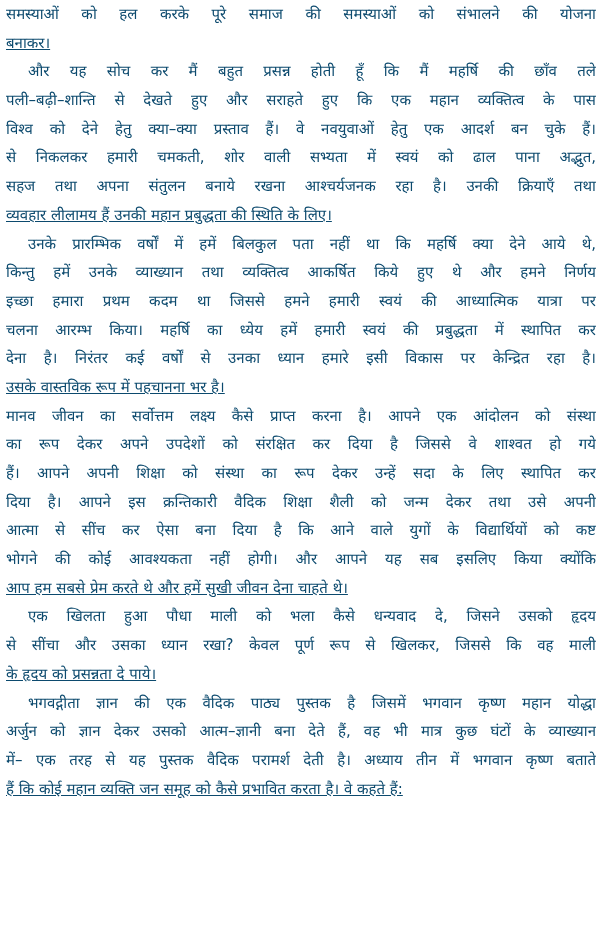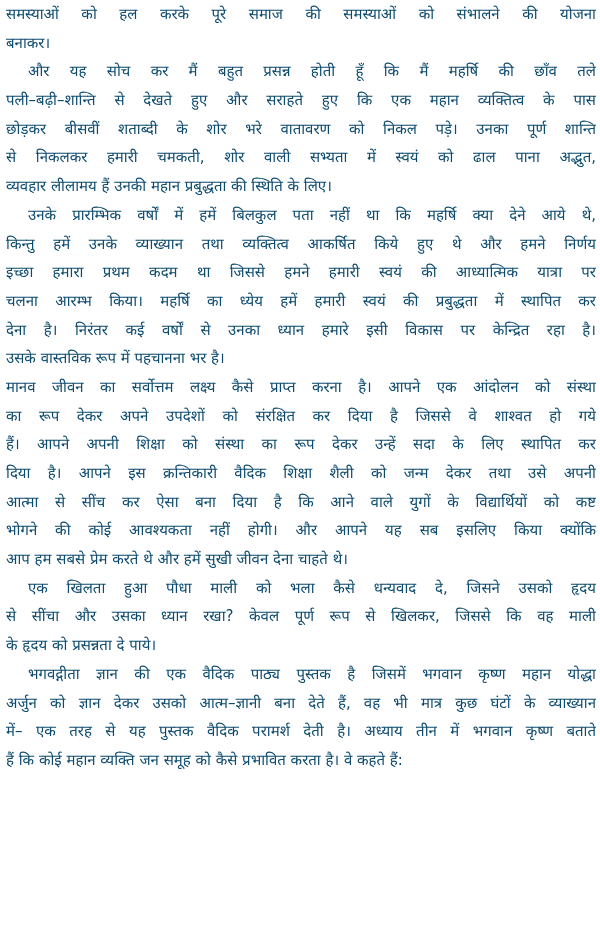--- a/index.html
+++ b/index.html
@@ -26,40 +26,42 @@
   .line {
     display: block;
     height: 28.7px;
     white-space: nowrap;
     text-align: justify;
     text-align-last: justify;
     overflow: hidden;
   }
   .line.last {
     text-align-last: left;
+    text-decoration: underline;
   }
   .line.indent {
     padding-left: 22px;
   }
 </style>
 </head>
 <body>
 
 <div class="page">
 
   <div>
     <span class="line">समस्याओं को हल करके पूरे समाज की समस्याओं को संभालने की योजना</span>
     <span class="line last">बनाकर।</span>
   </div>
 
   <div>
     <span class="line indent">और यह सोच कर मैं बहुत प्रसन्न होती हूँ कि मैं महर्षि की छाँव तले</span>
     <span class="line">पली–बढ़ी–शान्ति से देखते हुए और सराहते हुए कि एक महान व्यक्तित्व के पास</span>
-    <span class="line">छोड़कर बीसवीं शताब्दी के शोर भरे वातावरण को निकल पड़े। उनका पूर्ण शान्ति</span>
+    <span class="line">विश्व को देने हेतु क्या–क्या प्रस्ताव हैं। वे नवयुवाओं हेतु एक आदर्श बन चुके हैं।</span>
     <span class="line">से निकलकर हमारी चमकती, शोर वाली सभ्यता में स्वयं को ढाल पाना अद्भुत,</span>
+    <span class="line">सहज तथा अपना संतुलन बनाये रखना आश्चर्यजनक रहा है। उनकी क्रियाएँ तथा</span>
     <span class="line last">व्यवहार लीलामय हैं उनकी महान प्रबुद्धता की स्थिति के लिए।</span>
   </div>
 
   <div>
     <span class="line indent">उनके प्रारम्भिक वर्षों में हमें बिलकुल पता नहीं था कि महर्षि क्या देने आये थे,</span>
     <span class="line">किन्तु हमें उनके व्याख्यान तथा व्यक्तित्व आकर्षित किये हुए थे और हमने निर्णय</span>
     <span class="line">इच्छा हमारा प्रथम कदम था जिससे हमने हमारी स्वयं की आध्यात्मिक यात्रा पर</span>
     <span class="line">चलना आरम्भ किया। महर्षि का ध्येय हमें हमारी स्वयं की प्रबुद्धता में स्थापित कर</span>
     <span class="line">देना है। निरंतर कई वर्षों से उनका ध्यान हमारे इसी विकास पर केन्द्रित रहा है।</span>
     <span class="line last">उसके वास्तविक रूप में पहचानना भर है।</span>

